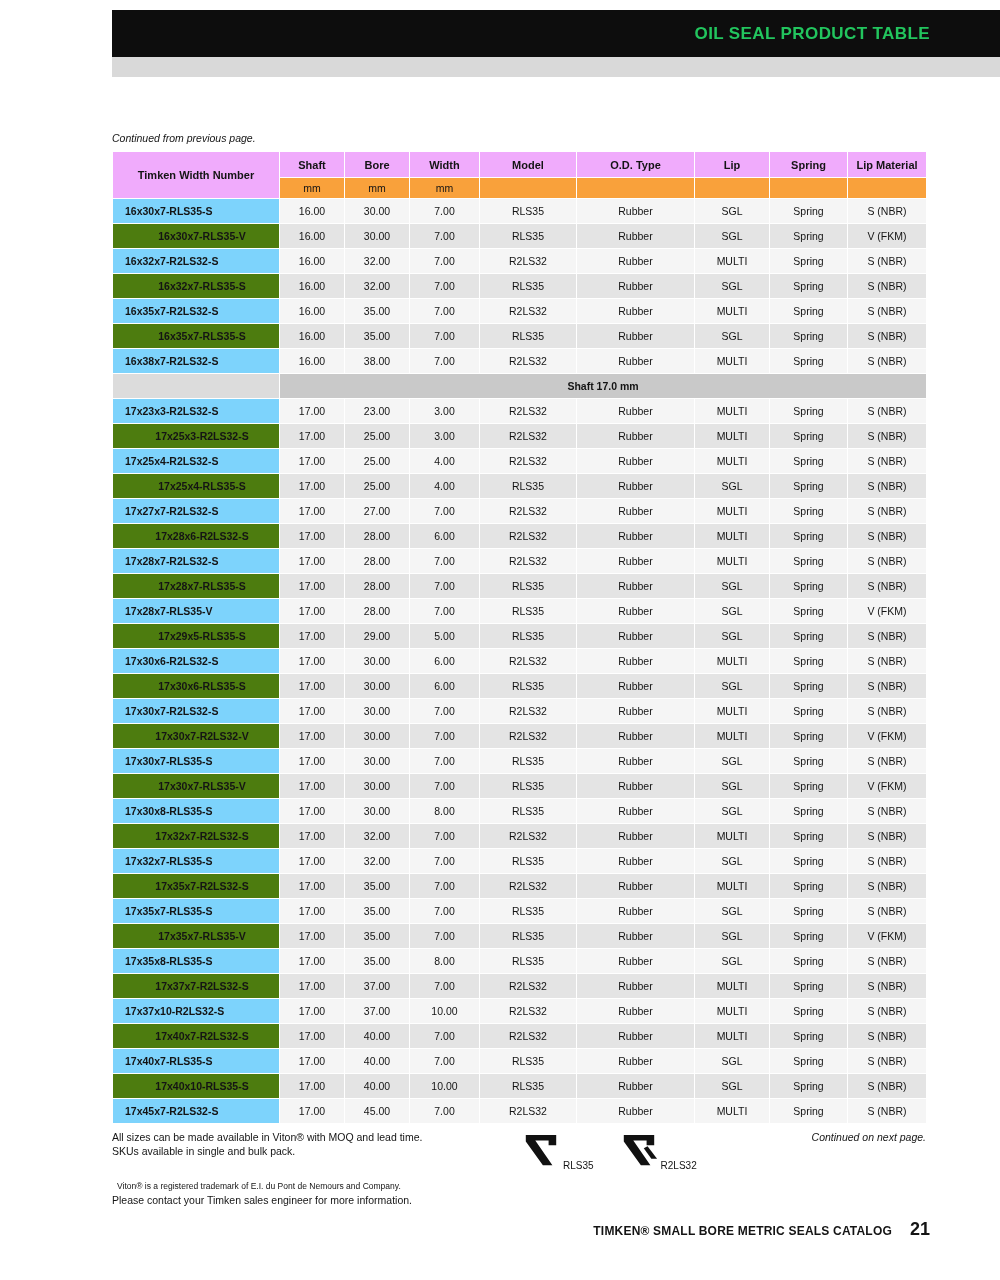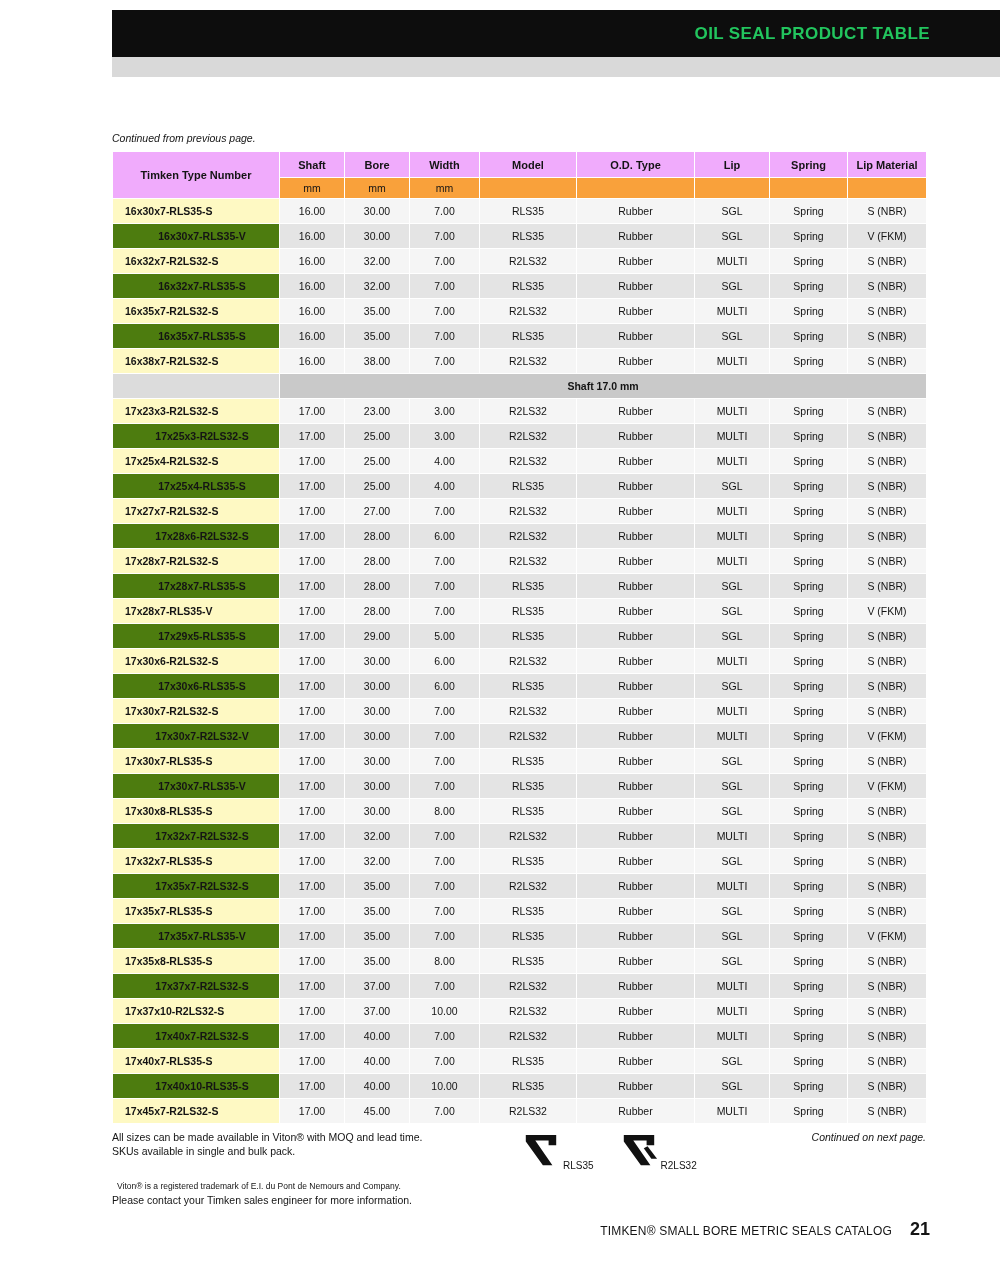--- a/index.html
+++ b/index.html
@@ -23,40 +23,40 @@
   table { border-collapse: collapse; table-layout: fixed; width: 814px; }
   th, td {
     border: 1px solid #ffffff; font-size: 10.5px; white-space: nowrap; overflow: hidden;
     padding: 0; text-align: center; vertical-align: middle;
   }
   thead tr.head-row th { background: #f0abfc; height: 25px; font-size: 11px; font-weight: 700; margin-top: 36px; }
   thead tr.unit-row td { background: var(--accent, #F9A13B); height: 20px; font-weight: 400; }
   tbody td { height: 24px; }
   td.part { text-align: left; padding-left: 12px; font-weight: 700; }
   tr.light td { background: #f5f5f5; }
-  tr.light td.part { background: #fef9c3; }
+  tr.light td.part { background: #7dd3fc; }
   tr.dark td { background: #e4e4e4; }
   tr.dark td.part { background: #4d7c0f; text-align: center; }
   tr.section-row td.section-blank { background: #dcdcdc; }
   tr.section-row td.section-label { background: #c9c9c9; font-weight: 700; }
 
   .footer { position: relative; margin-top: 7px; height: 80px; font-size: 10.5px; }
   .notes { line-height: 13.5px; }
   .note.small { font-size: 8.5px; padding-left: 5px; margin-top: 22px; }
   .continued-next { position: absolute; right: 0; top: 0; font-style: italic; }
   .legend { position: absolute; left: 410px; top: 2px; display: flex; gap: 26px; }
   .legend-item { display: flex; align-items: flex-end; gap: 3px; }
   .legend-label { font-size: 10px; }
   .seal-svg { display: block; }
 
   .catalog-footer {
     position: absolute; left: 112px; right: 70px; top: 1218px;
     display: flex; justify-content: flex-end; align-items: baseline; gap: 18px;
   }
-  .catalog-title { font-weight: 400; font-size: 12px; letter-spacing: .2px; margin-top: 6px; }
+  .catalog-title { font-weight: 700; font-size: 12px; letter-spacing: .2px; margin-top: 6px; }
   .page-number { font-weight: 700; font-size: 18px; }
 </style>
 </head>
 <body>
 
 <div class="header-bar">
   <span class="header-title">OIL SEAL PRODUCT TABLE</span>
 </div>
 <div class="header-band"></div>
 
@@ -70,21 +70,21 @@
         <col style="width:65px">
         <col style="width:70px">
       <col style="width:97px">
         <col style="width:118px">
         <col style="width:75px">
         <col style="width:78px">
         <col style="width:79px">
     </colgroup>
     <thead>
       <tr class="head-row">
-        <th rowspan="2">Timken Type Number</th>
+        <th rowspan="2">Timken Width Number</th>
         <th>Shaft</th>
         <th>Bore</th>
         <th>Width</th>
         <th>Model</th>
         <th>O.D. Type</th>
         <th>Lip</th>
         <th>Spring</th>
         <th>Lip Material</th>
       </tr>
       <tr class="unit-row">

